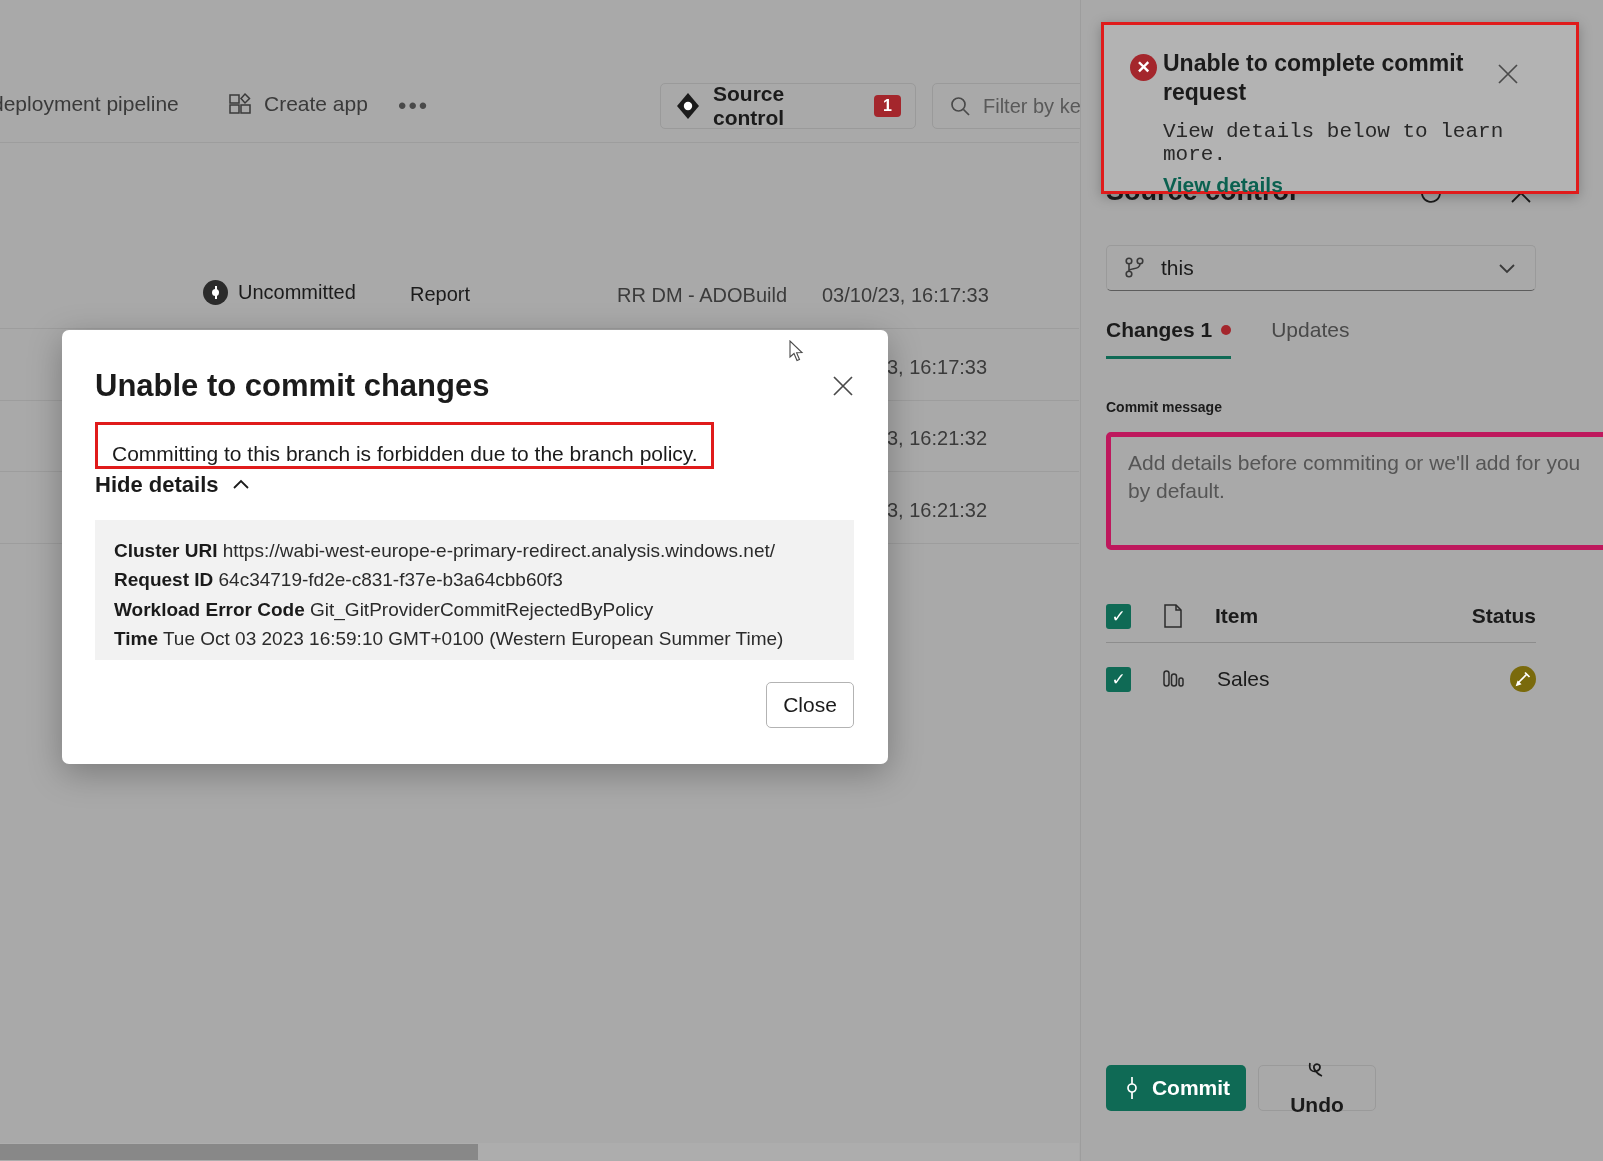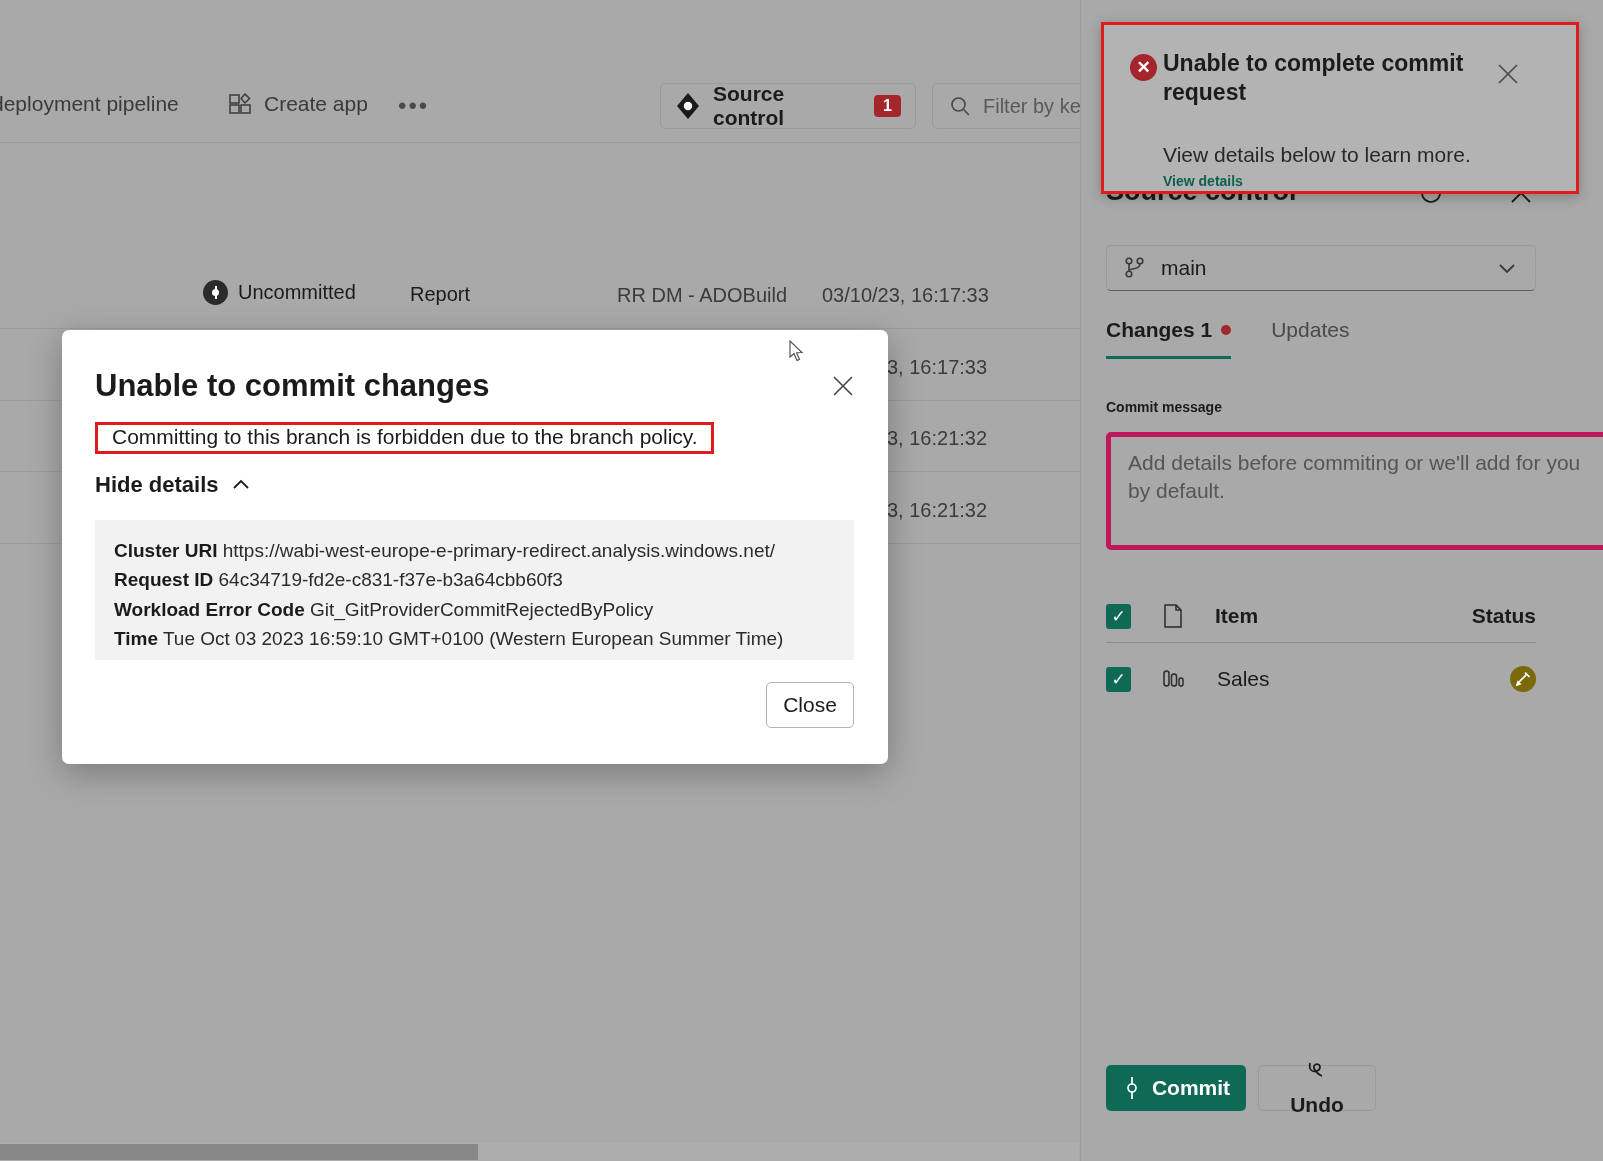--- a/index.html
+++ b/index.html
@@ -217,48 +217,48 @@
     position: absolute; left: 26px; top: 29px;
     width: 27px; height: 27px; border-radius: 50%;
     background: #a4262c; color: #ffffff;
     font-size: 17px; line-height: 27px; text-align: center; font-weight: bold;
   }
   .toast-title {
     position: absolute; left: 59px; top: 24px; width: 310px;
     font-size: 23px; font-weight: bold; color: #1b1b1b; line-height: 1.28;
   }
   .toast-sub {
-    position: absolute; left: 59px; top: 118px;
-    font-size: 21px; color: #282828;
+    position: absolute; left: 59px; top: 95px;
+    font-size: 21px; color: #282828; font-family: Liberation Mono, monospace;
   }
   .toast-link {
     position: absolute; left: 59px; top: 148px;
-    font-size: 14px; font-weight: bold; color: #0b6150;
+    font-size: 21px; font-weight: bold; color: #0b6150;
   }
   .toast-close { position: absolute; left: 392px; top: 37px; }
 
   
   .modal {
     position: absolute;
     left: 62px; top: 330px;
     width: 826px; height: 434px;
     background: #ffffff;
     border-radius: 7px;
     box-shadow: 0 9px 34px rgba(0,0,0,.28);
   }
   .modal-title {
     position: absolute; left: 33px; top: 38px;
     font-size: 31px; font-weight: bold; color: #1b1b1b;
   }
   .modal-close { position: absolute; right: 32px; top: 43px; }
   .modal-msg {
     position: absolute; left: 33px; top: 92px;
-    width: 619px; height: 32px;
+    width: 619px; height: 47px;
     border: 3px solid #e01b1b;
-    display: flex; align-items: flex-start;
+    display: flex; align-items: flex-end;
     padding-left: 0px;
   }
   .modal-msg span { font-size: 21px; color: #1b1b1b; }
   .hide-details {
     position: absolute; left: 33px; top: 142px;
     display: flex; align-items: center; gap: 12px;
     font-size: 22px; font-weight: bold; color: #1b1b1b;
   }
   .details-box {
     position: absolute; left: 33px; top: 190px;
@@ -380,21 +380,21 @@
 
   <div class="branch-select">
     <span>
       <svg width="24" height="24" viewBox="0 0 24 24" fill="none" stroke="#3a3a3a" stroke-width="1.6">
         <circle cx="6" cy="5" r="2.8"></circle>
           <circle cx="17" cy="5" r="2.8"></circle>
           <circle cx="6" cy="18" r="2.8"></circle>
         <path d="M6 7.8 L6 15.2 M17 7.8 C17 13 11 12 6 14"></path>
       </svg>
     </span>
-    <span class="name">main</span>
+    <span class="name">this</span>
     <span>
       <svg width="24" height="24" viewBox="0 0 24 24" fill="none" stroke="#3a3a3a" stroke-width="1.8">
         <path d="M5 9 L12 16 L19 9"></path>
       </svg>
     </span>
   </div>
 
   <div class="tabs">
     <div class="tab active">
       <span>Changes 1</span>

